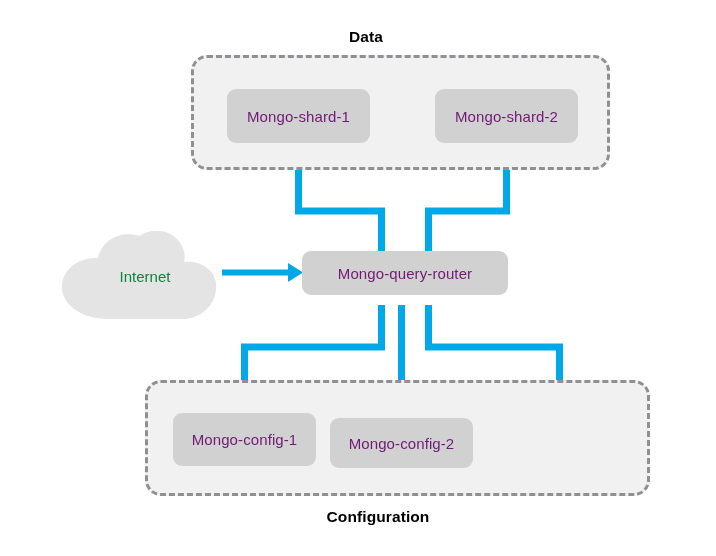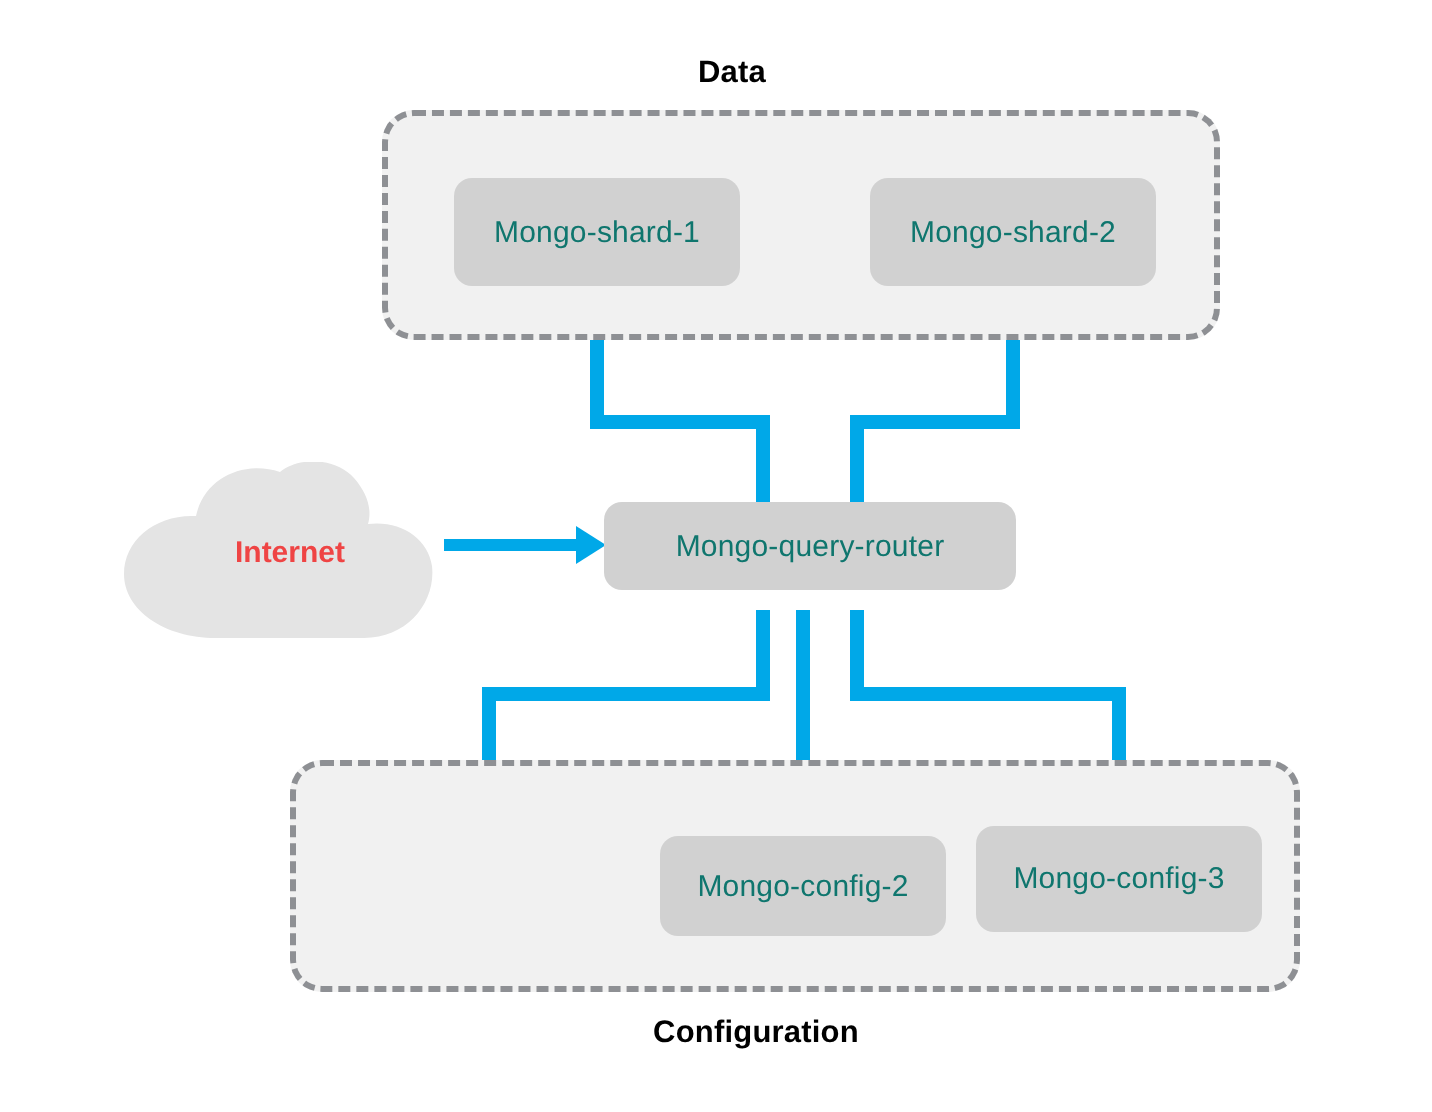--- a/index.html
+++ b/index.html
@@ -71,21 +71,21 @@
 
   
   .node {
     position: absolute;
     background: #d1d1d1;
     border-radius: 9px;
     box-sizing: border-box;
     display: flex;
     align-items: center;
     justify-content: center;
-    color: #0f766e;
+    color: #701a75;
     font-size: 15px;
     letter-spacing: 0.1px;
     z-index: 3;
   }
   #node-shard-1 { left: 227px; top: 89px;  width: 143px; height: 54px; }
   #node-shard-2 { left: 435px; top: 89px;  width: 143px; height: 54px; justify-content: center; }
   #node-router  { left: 302px; top: 251px; width: 206px; height: 44px; }
   #node-config-1 { left: 173px; top: 413px; width: 143px; height: 53px; }
   #node-config-2 { left: 330px; top: 418px; width: 143px; height: 50px; }
   #node-config-3 { left: 488px; top: 413px; width: 143px; height: 53px; }
@@ -107,22 +107,22 @@
   #cloud-label {
     position: absolute;
     left: 0;
     top: 0;
     width: 170px;
     height: 90px;
     display: flex;
     align-items: center;
     justify-content: center;
     font-size: 15px;
-    font-weight: bold;
-    color: #ef4444;
+    font-weight: normal;
+    color: #15803d;
   }
 </style>
 </head>
 <body>
 
 <div id="diagram">
 
   <svg id="edge-layer" viewBox="0 0 716 556" width="716" height="556">
     <g fill="none" stroke="#00a8e8" stroke-width="7" stroke-linecap="butt" stroke-linejoin="miter">
 
@@ -167,20 +167,20 @@
                C 140 29, 154 38, 156 52
                C 158 70, 144 88, 122 88
                Z" fill="#e4e4e4"></path>
     </svg>
     <div id="cloud-label">Internet</div>
   </div>
 
   <div class="group" id="group-config"></div>
   <div class="group-caption" id="caption-config">Configuration</div>
 
+  <div class="node" id="node-config-1">
+    <span>Mongo-config-1</span>
+  </div>
   <div class="node" id="node-config-2">
     <span>Mongo-config-2</span>
-  </div>
-  <div class="node" id="node-config-3">
-    <span>Mongo-config-3</span>
   </div>
 
 </div>
 
 </body></html>

